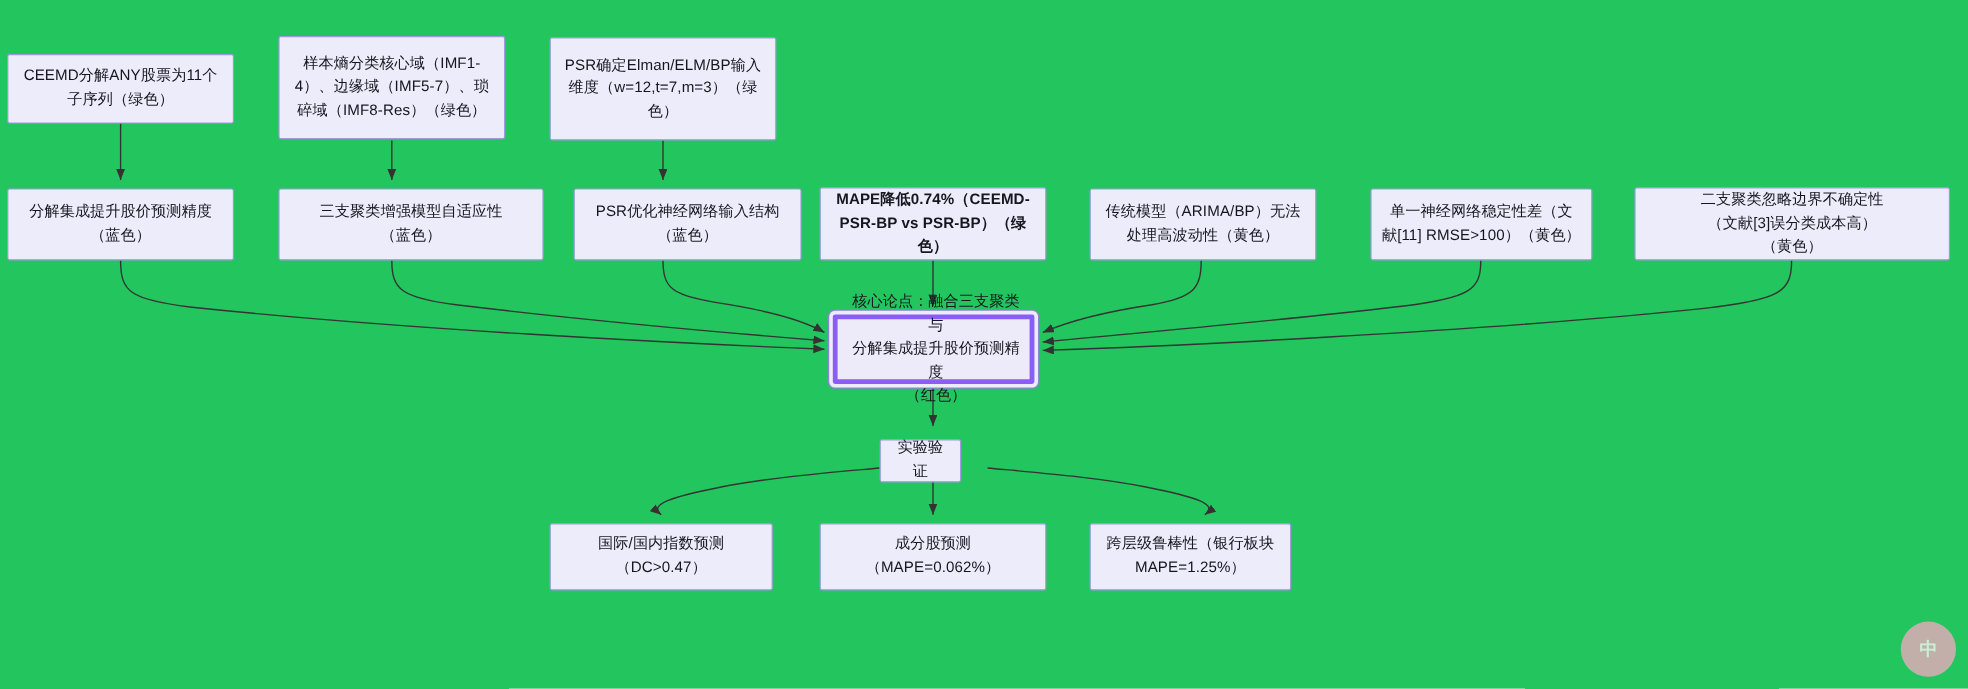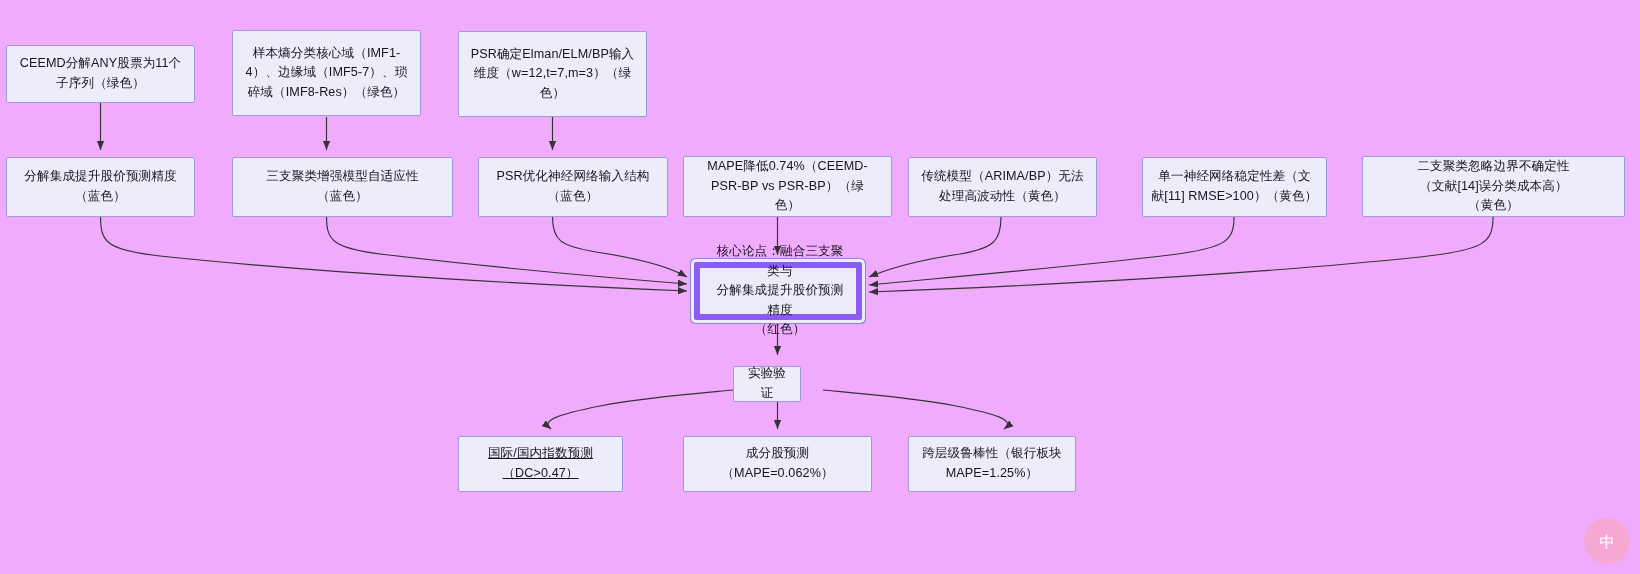--- a/index.html
+++ b/index.html
@@ -6,21 +6,21 @@
   * { box-sizing: border-box; }
   html, body {
     margin: 0; padding: 0;
     background: #ffffff;
     font-family: "Liberation Sans", "DejaVu Sans", sans-serif;
   }
   #canvas {
     position: relative;
     width: 1640px;
     height: 574px;
-    background: #f0abfc;
+    background: #22c55e;
     overflow: hidden;
   }
   svg.edges {
     position: absolute;
     left: 0; top: 0;
     width: 1640px;
     height: 574px;
     pointer-events: none;
   }
   .node {
@@ -32,21 +32,21 @@
     align-items: center;
     justify-content: center;
     text-align: center;
     color: #16161e;
     font-size: 12.6px;
     line-height: 1.55;
     padding: 4px 8px;
     letter-spacing: 0.1px;
   }
   .node.core {
-    border: 6px solid #8b5cf6;
+    border: 4px solid #8b5cf6;
     box-shadow: 0 0 0 3px #ECECFB, 0 0 0 4px #8D86D0;
     background: #EDEAF9;
     padding-left: 12px;
   }
   .node .label { display: block; width: 100%; white-space: pre-line; }
   .watermark {
     position: absolute;
     width: 46px; height: 46px;
     border-radius: 50%;
     background: #F9A8C4;
@@ -122,53 +122,53 @@
   <div class="node" style="left:232px; top:157px; width:221px; height:60px;">
     <span class="label">三支聚类增强模型自适应性
 （蓝色）</span>
   </div>
 
   <div class="node" style="left:458px; top:157px; width:190px; height:60px;margin-left:20px;">
     <span class="label">PSR优化神经网络输入结构
 （蓝色）</span>
   </div>
 
-  <div class="node" style="left:683px; top:156px; width:209px; height:61px;">
+  <div class="node" style="left:683px; top:156px; width:189px; height:61px;font-weight:bold;">
     <span class="label">MAPE降低0.74%（CEEMD-
 PSR-BP vs PSR-BP）（绿
 色）</span>
   </div>
 
   <div class="node" style="left:908px; top:157px; width:189px; height:60px;">
     <span class="label">传统模型（ARIMA/BP）无法
 处理高波动性（黄色）</span>
   </div>
 
   <div class="node" style="left:1142px; top:157px; width:185px; height:60px;">
     <span class="label">单一神经网络稳定性差（文
 献[11] RMSE&gt;100）（黄色）</span>
   </div>
 
   <div class="node" style="left:1362px; top:156px; width:263px; height:61px;">
     <span class="label">二支聚类忽略边界不确定性
-（文献[14]误分类成本高）
+（文献[3]误分类成本高）
 （黄色）</span>
   </div>
 
   <div class="node core" style="left:694px; top:262px; width:168px; height:58px;">
     <span class="label">核心论点：融合三支聚类与
 分解集成提升股价预测精度
 （红色）</span>
   </div>
 
   <div class="node" style="left:733px; top:366px; width:68px; height:36px;">
     <span class="label">实验验证</span>
   </div>
 
-  <div class="node" style="left:458px; top:436px; width:165px; height:56px;text-decoration:underline;">
+  <div class="node" style="left:458px; top:436px; width:186px; height:56px;">
     <span class="label">国际/国内指数预测
 （DC&gt;0.47）</span>
   </div>
 
   <div class="node" style="left:683px; top:436px; width:189px; height:56px;">
     <span class="label">成分股预测
 （MAPE=0.062%）</span>
   </div>
 
   <div class="node" style="left:908px; top:436px; width:168px; height:56px;">

